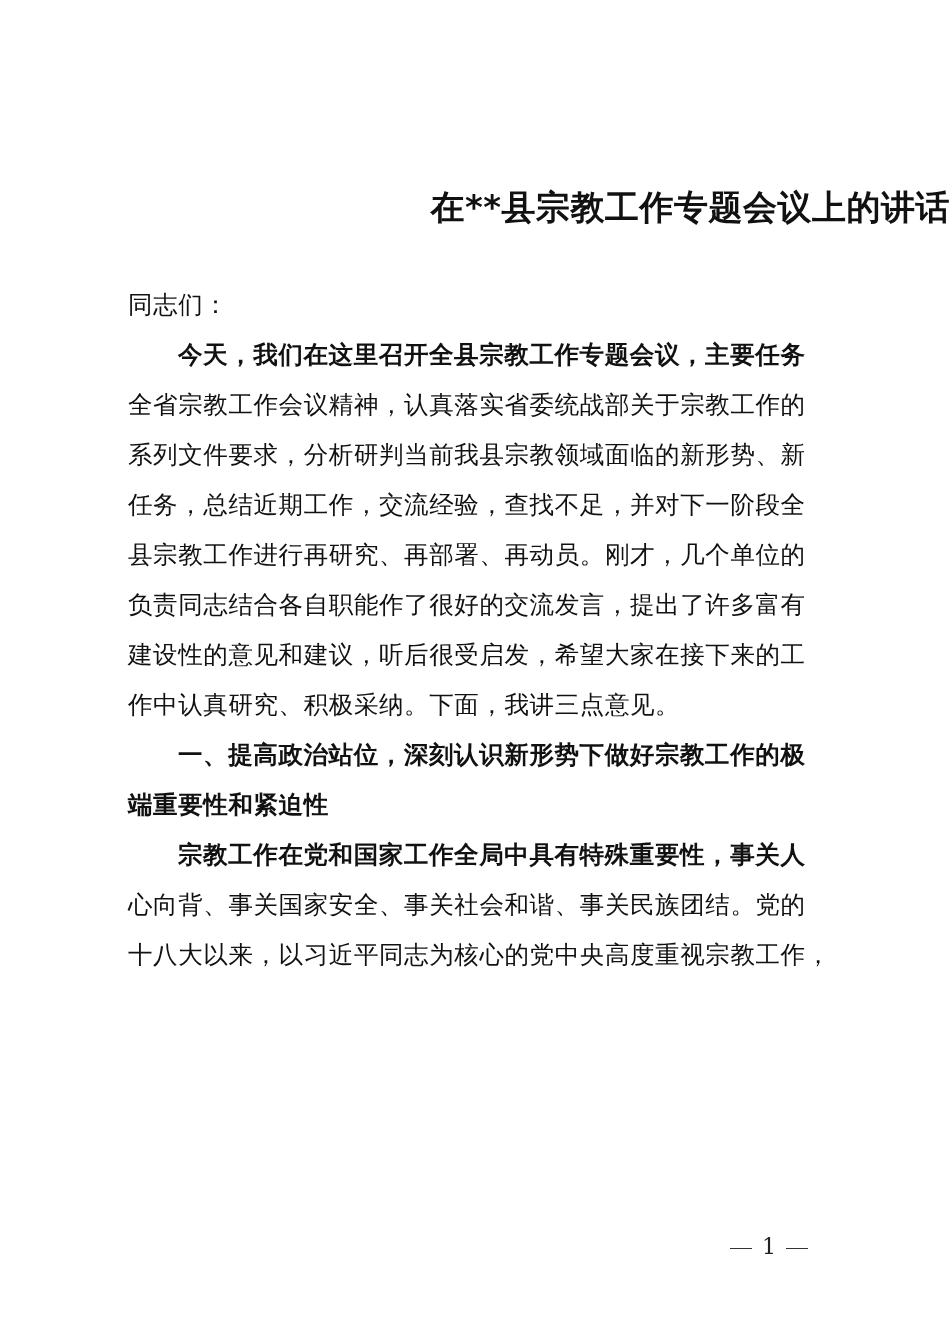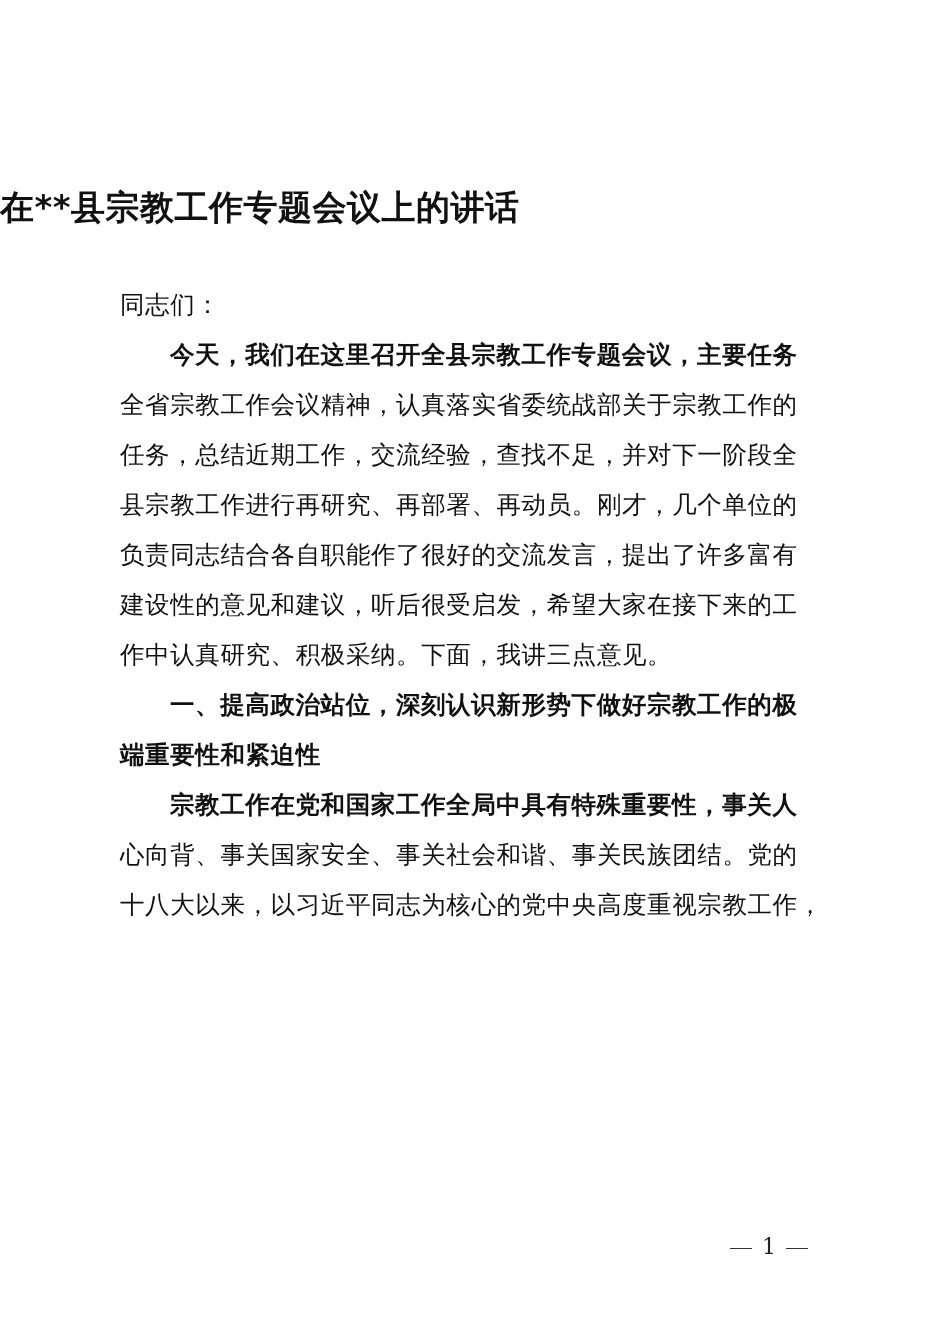--- a/index.html
+++ b/index.html
@@ -1,36 +1,37 @@
 <!DOCTYPE html>
 <html><head>
 <meta charset="utf-8">
 <style>
   html, body { margin: 0; padding: 0; background: #ffffff; }
   body { width: 950px; height: 1344px; position: relative; overflow: hidden;
          font-family: "DejaVu Sans", "Liberation Sans", sans-serif; color: #111; }
-  .title { position: absolute; top: 182px; left: 0; width: 950px; text-align: left;
+  .title { position: absolute; top: 182px; left: 0; width: 950px; text-align: right;
            font-size: 34px; font-weight: bold; letter-spacing: 0.5px; line-height: 50px; }
-  .body { position: absolute; top: 280px; left: 120px; width: 740px; }
+  .body { position: absolute; top: 280px; left: 128px; width: 740px; }
   .line { height: 50px; line-height: 50px; font-size: 24.5px; white-space: nowrap; letter-spacing: 0.6px; }
   .indent { padding-left: 50px; font-weight: bold; }
   .bold { font-weight: bold; }
   .pagenum { position: absolute; top: 1232px; left: 720px; font-family: "DejaVu Serif", serif;
              font-size: 22px; color: #222; line-height: 30px; }
   .pagenum .dash { display: inline-block; width: 22px; height: 1px; background: #333; vertical-align: middle; margin: 0 10px; }
 </style>
 </head>
 <body>
 
 <div class="title">在**县宗教工作专题会议上的讲话</div>
 
 <div class="body">
   <div class="line">同志们：</div>
   <div class="line indent">今天，我们在这里召开全县宗教工作专题会议，主要任务</div>
   <div class="line">全省宗教工作会议精神，认真落实省委统战部关于宗教工作的</div>
+  <div class="line">系列文件要求，分析研判当前我县宗教领域面临的新形势、新</div>
   <div class="line">任务，总结近期工作，交流经验，查找不足，并对下一阶段全</div>
   <div class="line">县宗教工作进行再研究、再部署、再动员。刚才，几个单位的</div>
   <div class="line">负责同志结合各自职能作了很好的交流发言，提出了许多富有</div>
   <div class="line">建设性的意见和建议，听后很受启发，希望大家在接下来的工</div>
   <div class="line">作中认真研究、积极采纳。下面，我讲三点意见。</div>
   <div class="line indent bold">一、提高政治站位，深刻认识新形势下做好宗教工作的极</div>
   <div class="line bold">端重要性和紧迫性</div>
   <div class="line indent">宗教工作在党和国家工作全局中具有特殊重要性，事关人</div>
   <div class="line">心向背、事关国家安全、事关社会和谐、事关民族团结。党的</div>
   <div class="line">十八大以来，以习近平同志为核心的党中央高度重视宗教工作，</div>

